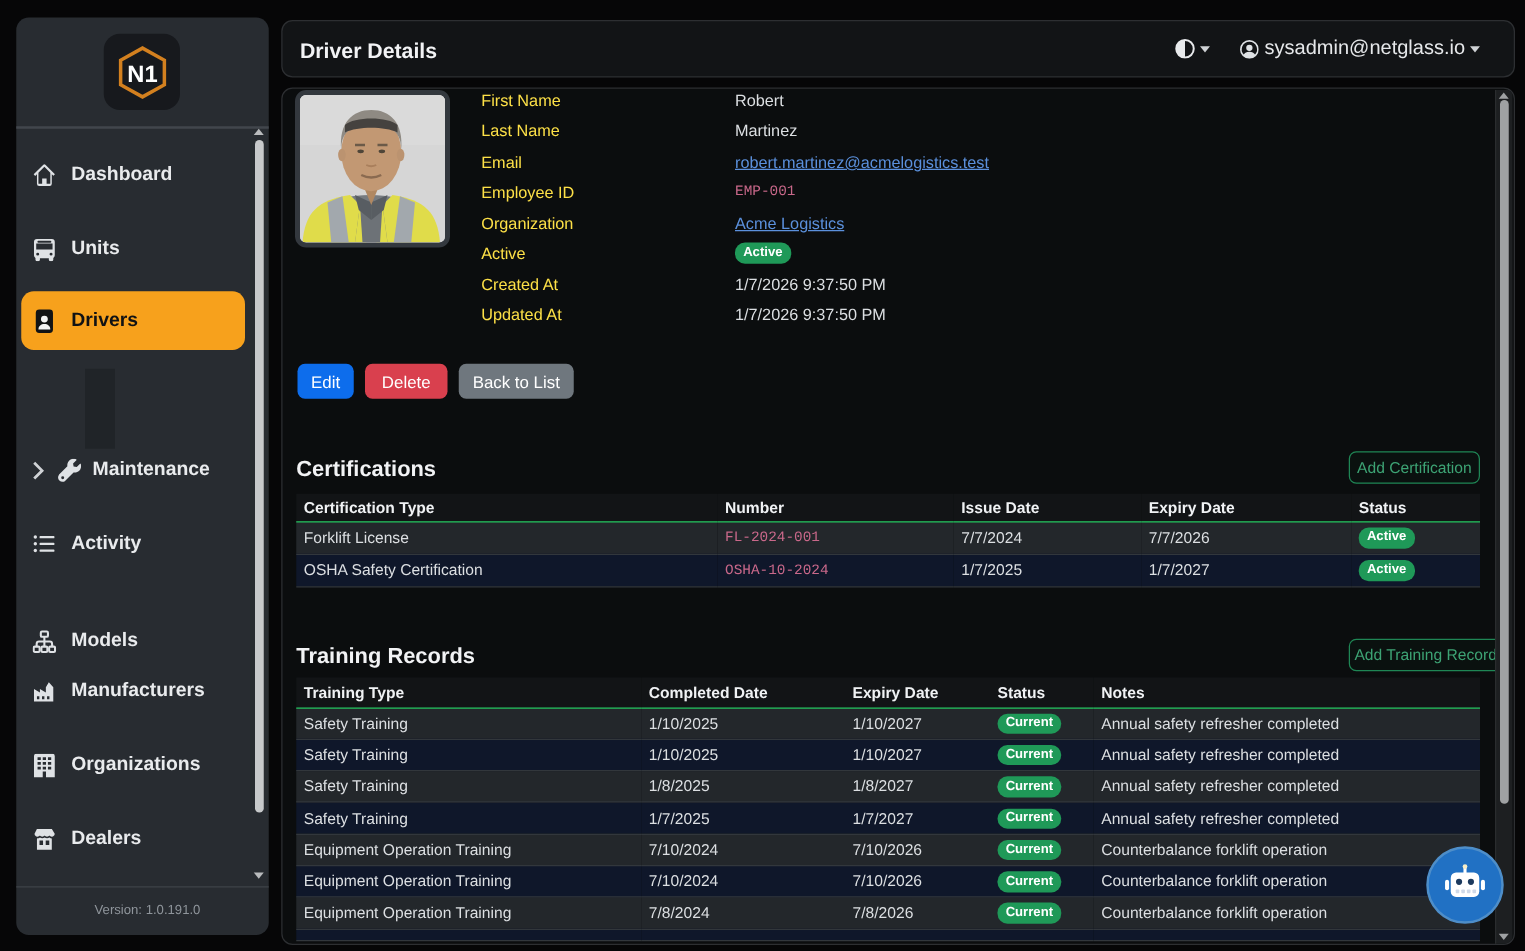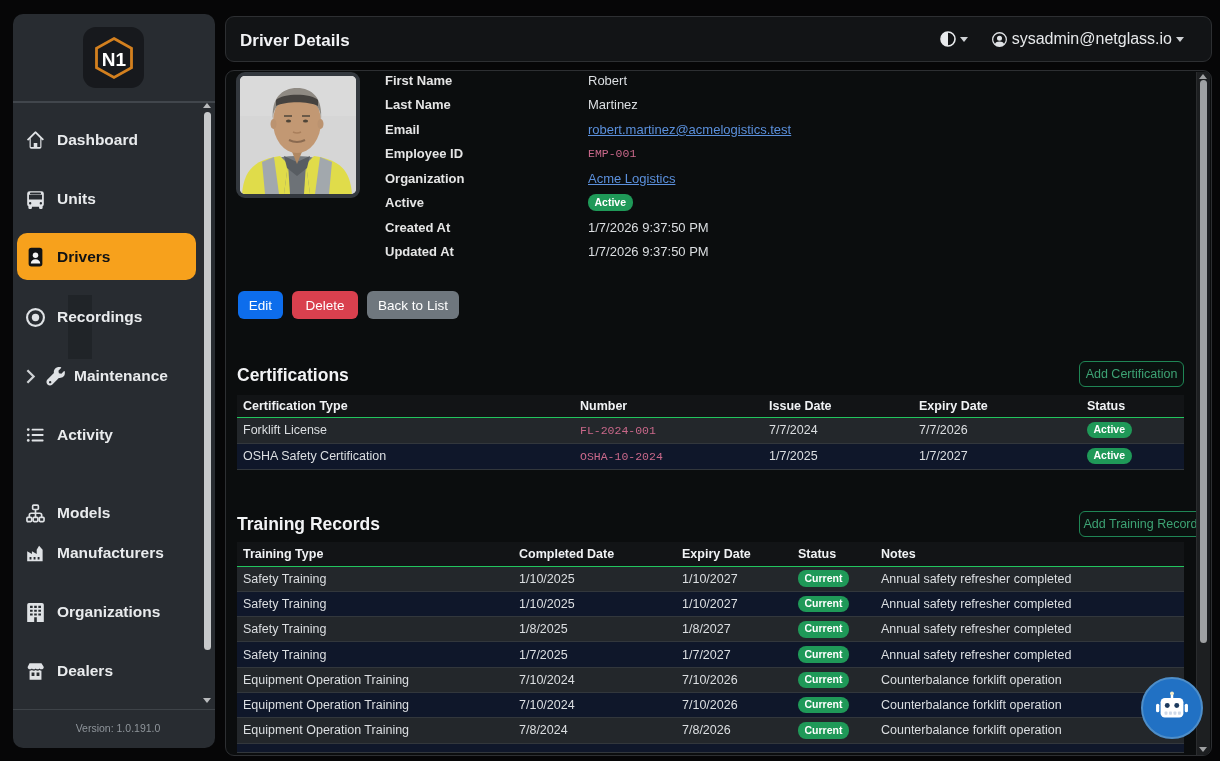--- a/index.html
+++ b/index.html
@@ -39,21 +39,21 @@
   #account { display:flex; align-items:center; gap:5px; margin-left:24px; margin-right:4px; color:#e6e8ea; font-size:16px; }
 
   
   #content { position:absolute; left:225px; top:70px; width:987px; height:686px;
     background:#0b0d0e; border:1px solid #2d2f32; border-radius:9px; overflow:hidden; }
 
   #photo { position:absolute; left:10px; top:1px; width:124px; height:126px;
     border:4px solid #33383e; border-radius:9px; overflow:hidden; background:#d9dadb; }
 
   .frow { position:absolute; left:159px; font-size:13px; height:24.5px; display:flex; align-items:center; }
-  .frow .lbl { width:203px; color:#e5e5e5; font-weight:700; flex:none; }
+  .frow .lbl { width:203px; color:#fde047; font-weight:400; flex:none; }
   .frow .val { color:#dcdfe2; }
   a.lnk { color:#5b90dc; text-decoration:underline; }
   .mono { font-family:"Liberation Mono", monospace; font-size:11.5px; color:#c9688a; }
   table.tbl td.mono, .frow .val.mono { color:#c9688a; font-size:11.5px; }
   .badge { display:inline-block; background:#1f9958; color:#fff; font-size:10.5px; font-weight:700;
     padding:2.5px 6.5px; border-radius:8px; line-height:1.1; }
 
   .btn { position:absolute; top:220px; height:28px; border-radius:6px; color:#fff; font-size:13.5px;
     font-weight:400; display:flex; align-items:center; justify-content:center; }
   #btn-edit { left:12px; width:45px; background:#0d6dec; }
@@ -108,26 +108,20 @@
     </span>Units</div>
 
   <div class="nav-item active" style="top:219px; height:47px;"><span class="ico">
     <svg width="15" height="20" viewBox="0 0 12 16">
           <rect x="0.5" y="0.5" width="11" height="15" rx="2.2" fill="#111315"></rect>
           <circle cx="6" cy="6.6" r="2.2" fill="#f2f3f4"></circle>
           <path d="M2.2 13.2c0-2.1 1.7-3.4 3.8-3.4s3.8 1.3 3.8 3.4z" fill="#f2f3f4"></path>
         </svg>
     </span>Drivers</div>
 
-  <div class="nav-item" style="top:280px;"><span class="ico">
-    <svg width="19" height="19" viewBox="0 0 16 16" fill="#dfe2e5">
-          <path d="M8 0a8 8 0 1 0 0 16A8 8 0 0 0 8 0zm0 1.8A6.2 6.2 0 1 1 8 14.2 6.2 6.2 0 0 1 8 1.8z"></path>
-          <circle cx="8" cy="8" r="3.1"></circle>
-        </svg>
-    </span>Recordings</div>
 
   <div class="nav-item" style="top:339px;">
     <svg style="margin-left:8px;" width="11" height="15" viewBox="0 0 8 12" fill="none" stroke="#cfd2d5" stroke-width="1.8">
         <path d="M1.5 1l5 5-5 5"></path>
       </svg>
     <span class="ico" style="margin-left:9px; margin-right:9px;">
     <svg width="19" height="19" viewBox="0 0 512 512" fill="#dfe2e5">
           <path d="M507 114c-3-9-14-11-21-5l-71 71-68-11-11-68 71-71c6-6 4-18-5-21-11-4-24-7-37-8-42-4-84 9-115 40-33 33-45 79-37 122L45 331c-5 4-9 8-13 13-29 37-26 91 8 125s88 37 125 8c5-4 9-8 13-13l168-168c43 8 89-4 122-37 31-31 44-73 40-115-1-13-4-26-8-37zM112 440a32 32 0 1 1 0-64 32 32 0 0 1 0 64z"></path>
         </svg>
     </span>Maintenance</div>

